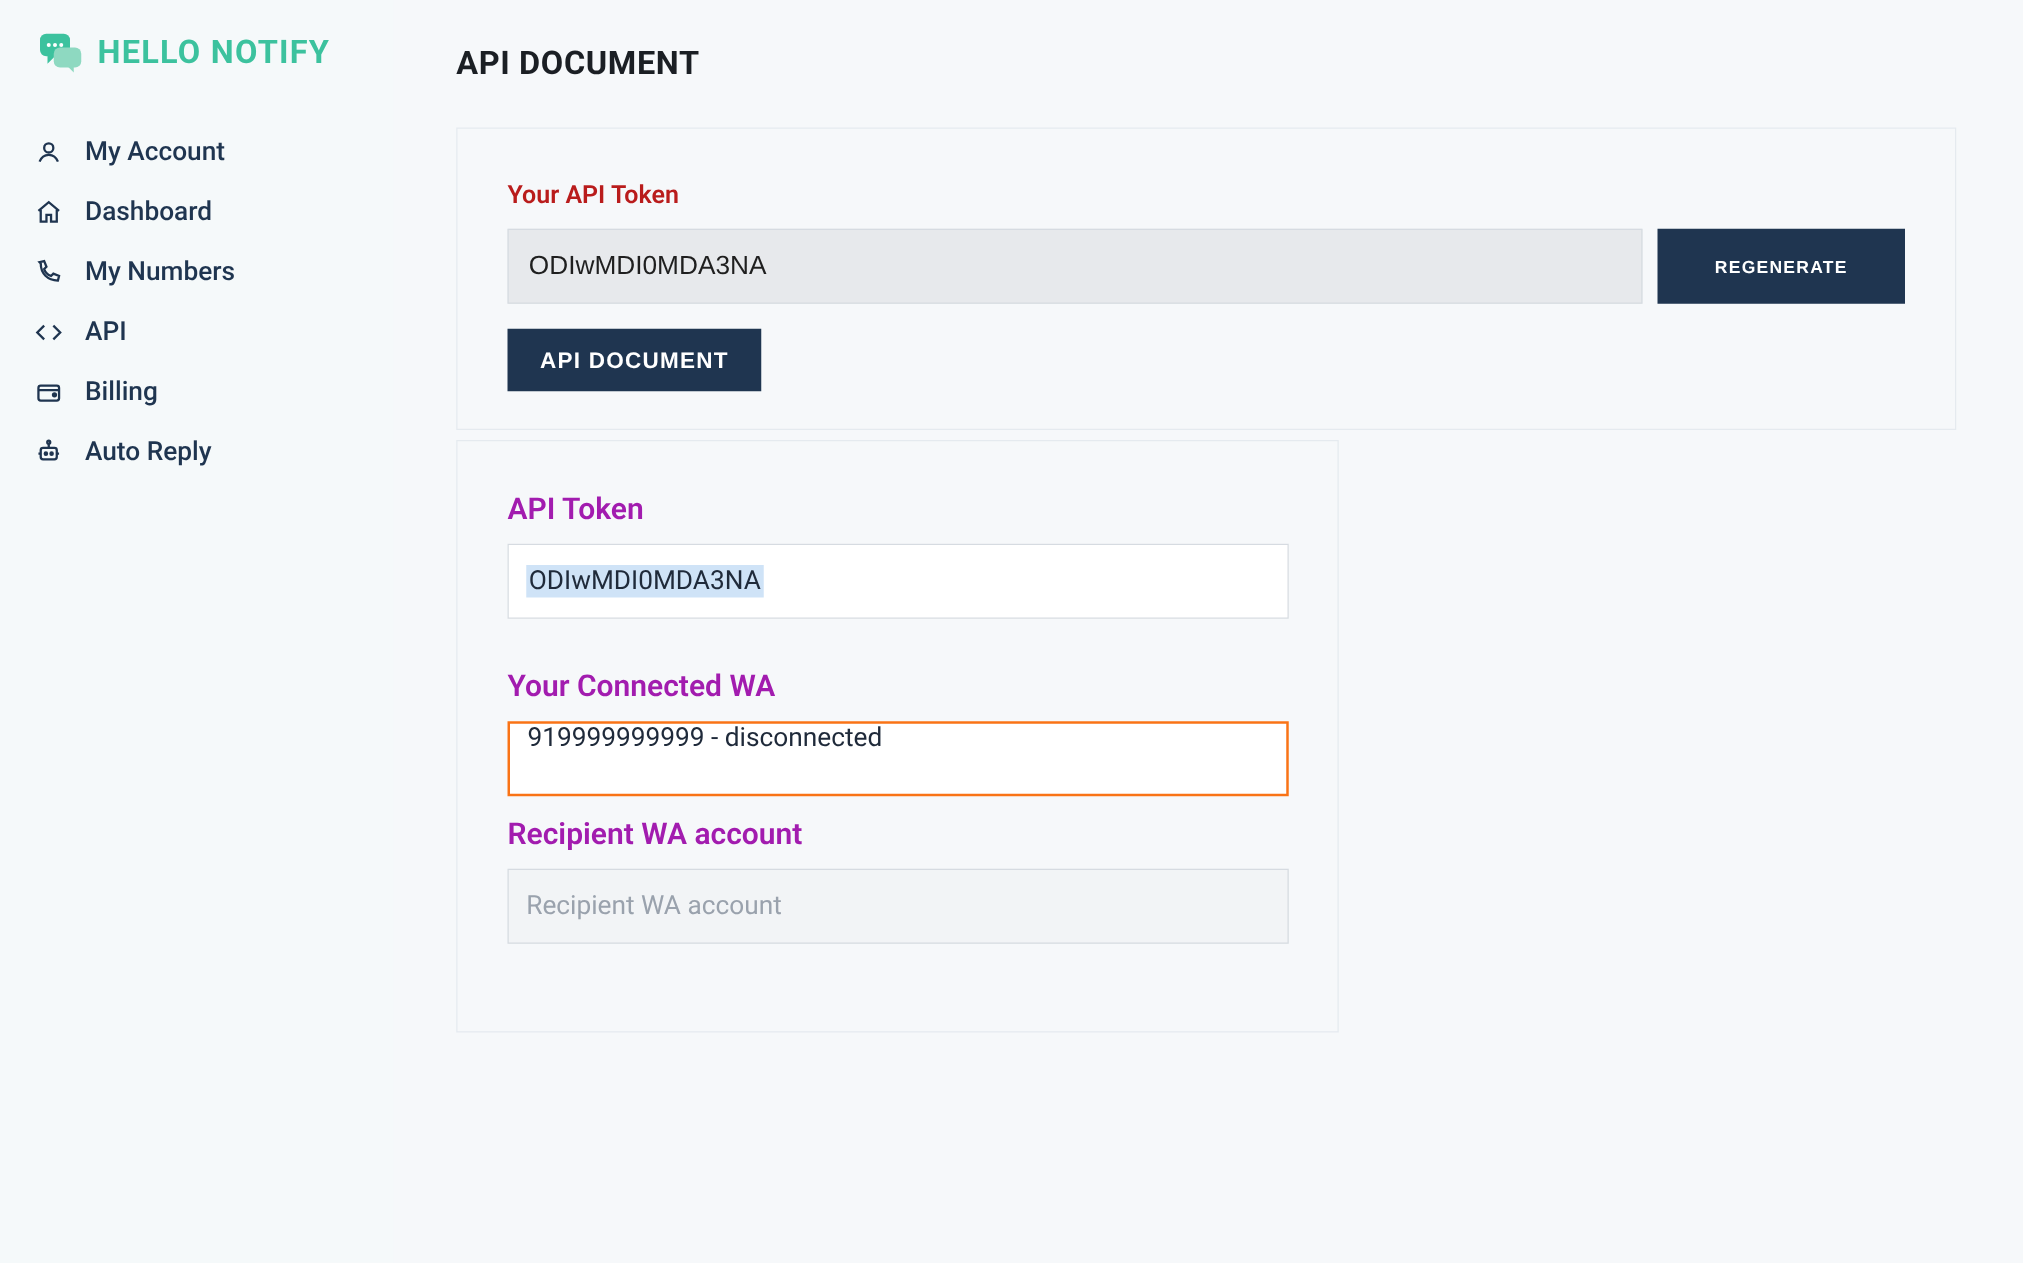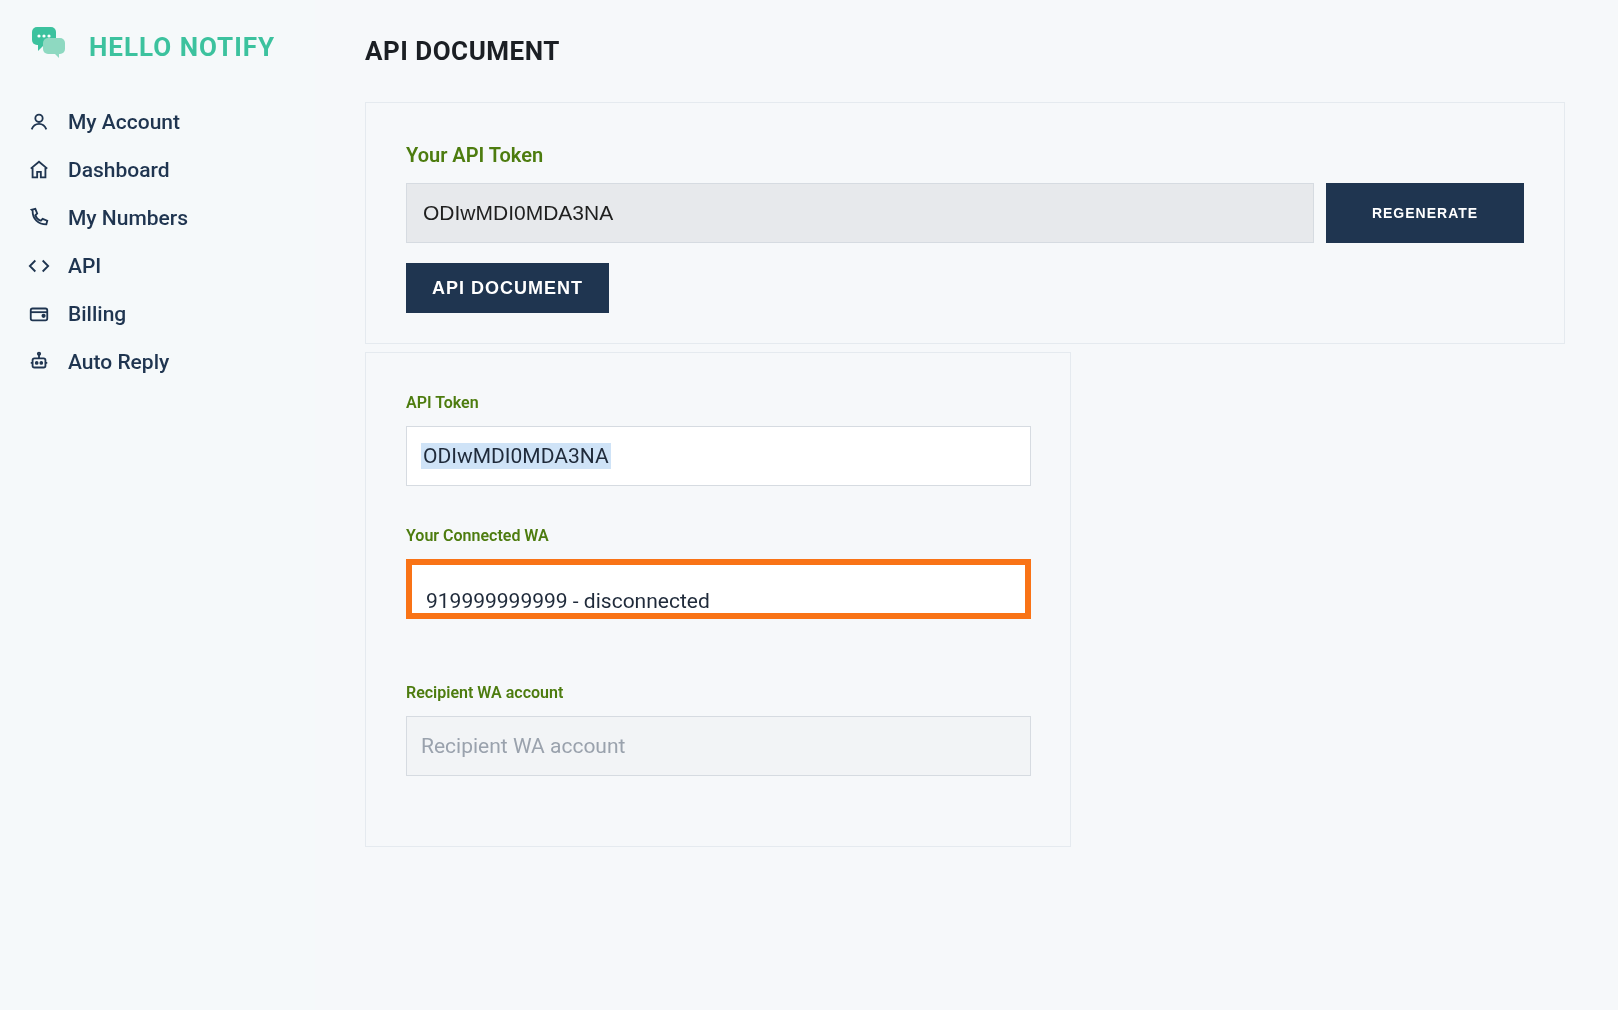--- a/index.html
+++ b/index.html
@@ -13,22 +13,22 @@
   }
   .app { display: flex; width: 100%; height: 100%; }
   .sidebar {
     width: 315px;
     background: #f5f9fa;
     padding: 22px 0 0 0;
     flex-shrink: 0;
   }
   .logo {
     display: flex;
-    align-items: flex-end;
-    gap: 21px;
+    align-items: center;
+    gap: 10px;
     padding: 0 28px 36px 28px;
   }
   .logo-icon {
     width: 40px; height: 40px;
   }
   .logo-text {
     font-size: 26px;
     font-weight: 700;
     letter-spacing: 1px;
     color: #3cc29e;
@@ -68,27 +68,27 @@
     background: #f6f8fa;
     border: 1px solid #e5eaef;
     padding: 40px 40px 30px 40px;
     margin-bottom: 8px;
   }
   .card-wide { width: 1200px; }
   .card-narrow { width: 706px; }
   .label {
     font-size: 20px;
     font-weight: 600;
-    color: #4d7c0f;
+    color: #b91c1c;
     margin-bottom: 16px;
   }
   .label-sub {
-    font-size: 16px;
+    font-size: 24px;
     font-weight: 600;
-    color: #4d7c0f;
+    color: #a21caf;
     margin-bottom: 14px;
   }
   .token-row { display: flex; gap: 12px; align-items: stretch; margin-bottom: 20px; }
   .token-field {
     flex: 1;
     background: #e7e9ec;
     border: 1px solid #d6dbe1;
     padding: 16px 16px;
     font-size: 21px;
     color: #1f1f1f;
@@ -143,26 +143,26 @@
     border: 1px solid #d6dbe1;
     background: #ffffff;
     padding: 0 14px;
     font-size: 21px;
     display: flex; align-items: center;
     margin-bottom: 40px;
   }
   .select-wrap {
     width: 625px;
     height: 60px;
-    border: 6px solid #f97316;
+    border: 2px solid #f97316;
     background: #ffffff;
     padding: 0 14px;
     font-size: 21px;
-    display: flex; align-items: flex-end;
-    margin-bottom: 64px;
+    display: flex; align-items: flex-start;
+    margin-bottom: 16px;
     cursor: pointer;
   }
 </style>
 </head>
 <body>
 
 <div class="app">
   <aside class="sidebar">
     <div class="logo">
       <span class="logo-icon">

